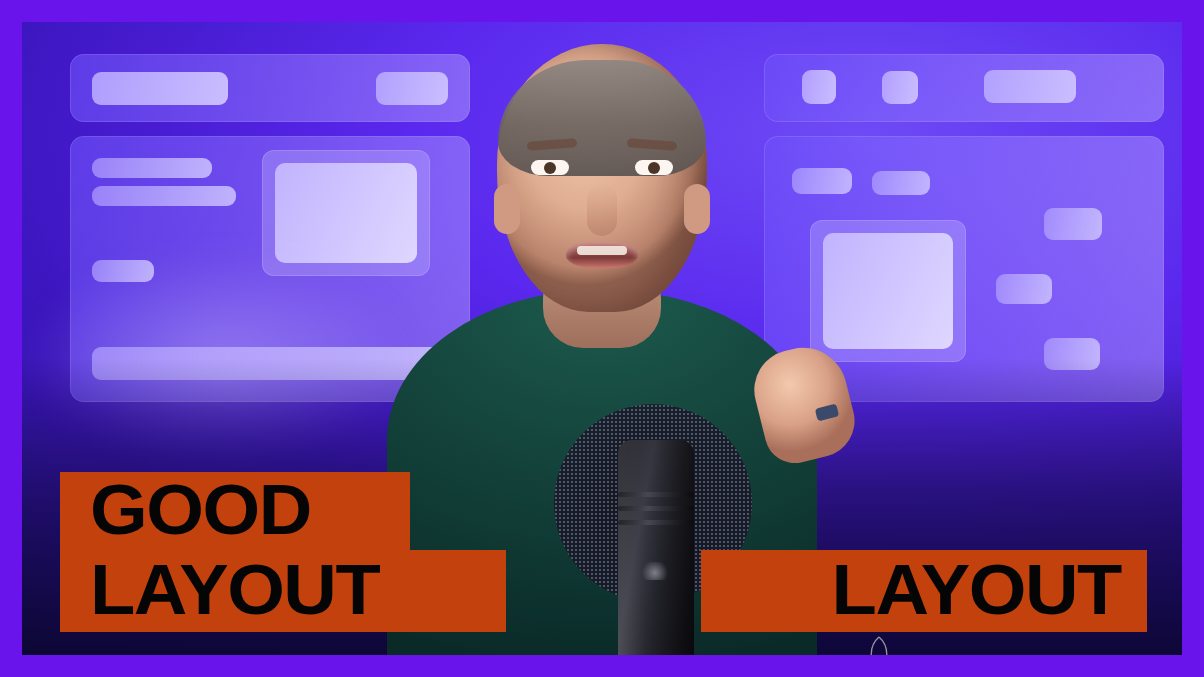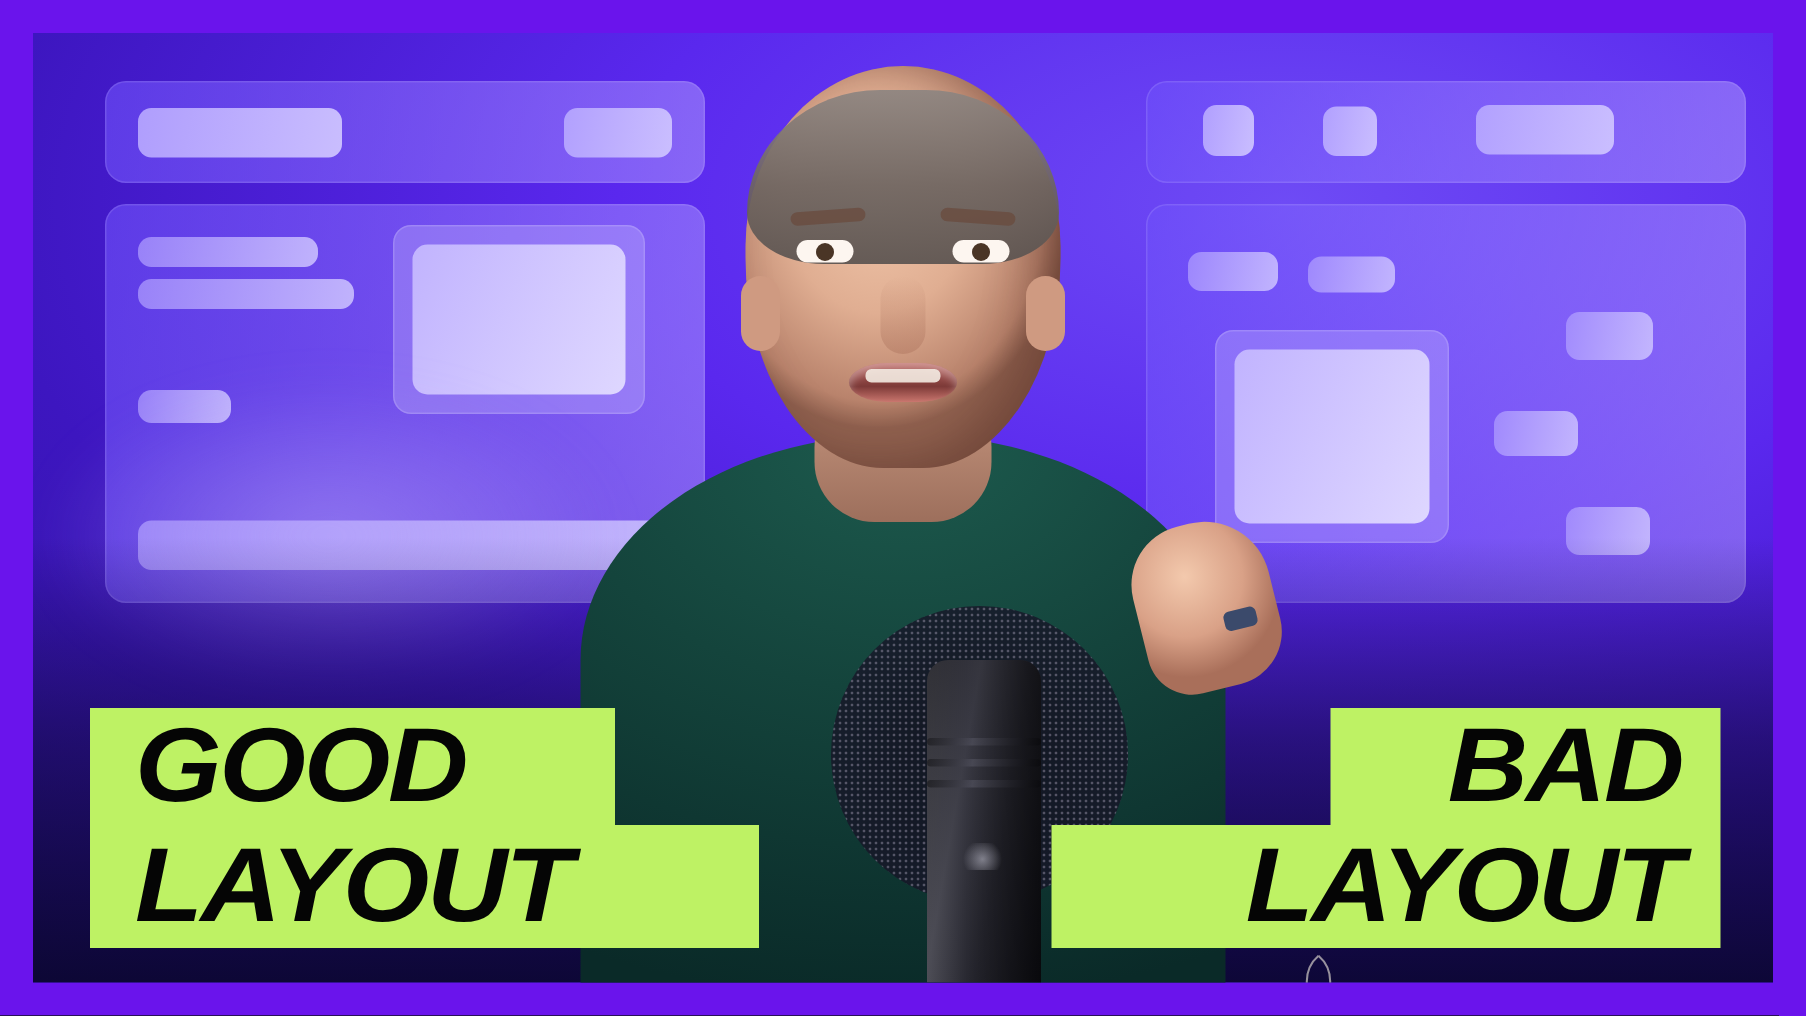--- a/index.html
+++ b/index.html
@@ -183,24 +183,23 @@
     border-radius:14px 14px 0 0;
   }
   .shirt-logo{
     position:absolute; left:540px; top:610px; width:34px; height:34px;
     opacity:.85;
   }
 
   
   .cap{
     position:absolute;
-    background:#bef264;
+    background:#c2410c;
     display:flex; align-items:center;
     overflow:hidden;
-    font-style:italic;
   }
   .cap span{
     font-family:"Liberation Sans", sans-serif;
     font-weight:700;
     color:#050505;
     letter-spacing:-.02em;
     line-height:.82;
     font-size:70px;
     transform:scaleX(1.06);
     transform-origin:left center;
@@ -295,22 +294,19 @@
       </svg>
     </div>
 
     <div class="captions">
       <div class="cap good1">
         <span>GOOD</span>
       </div>
       <div class="cap good2">
         <span>LAYOUT</span>
       </div>
-      <div class="cap bad1 r">
-        <span>BAD</span>
-      </div>
       <div class="cap bad2 r">
         <span>LAYOUT</span>
       </div>
     </div>
 
   </div>
 </div>
 
 </body></html>

